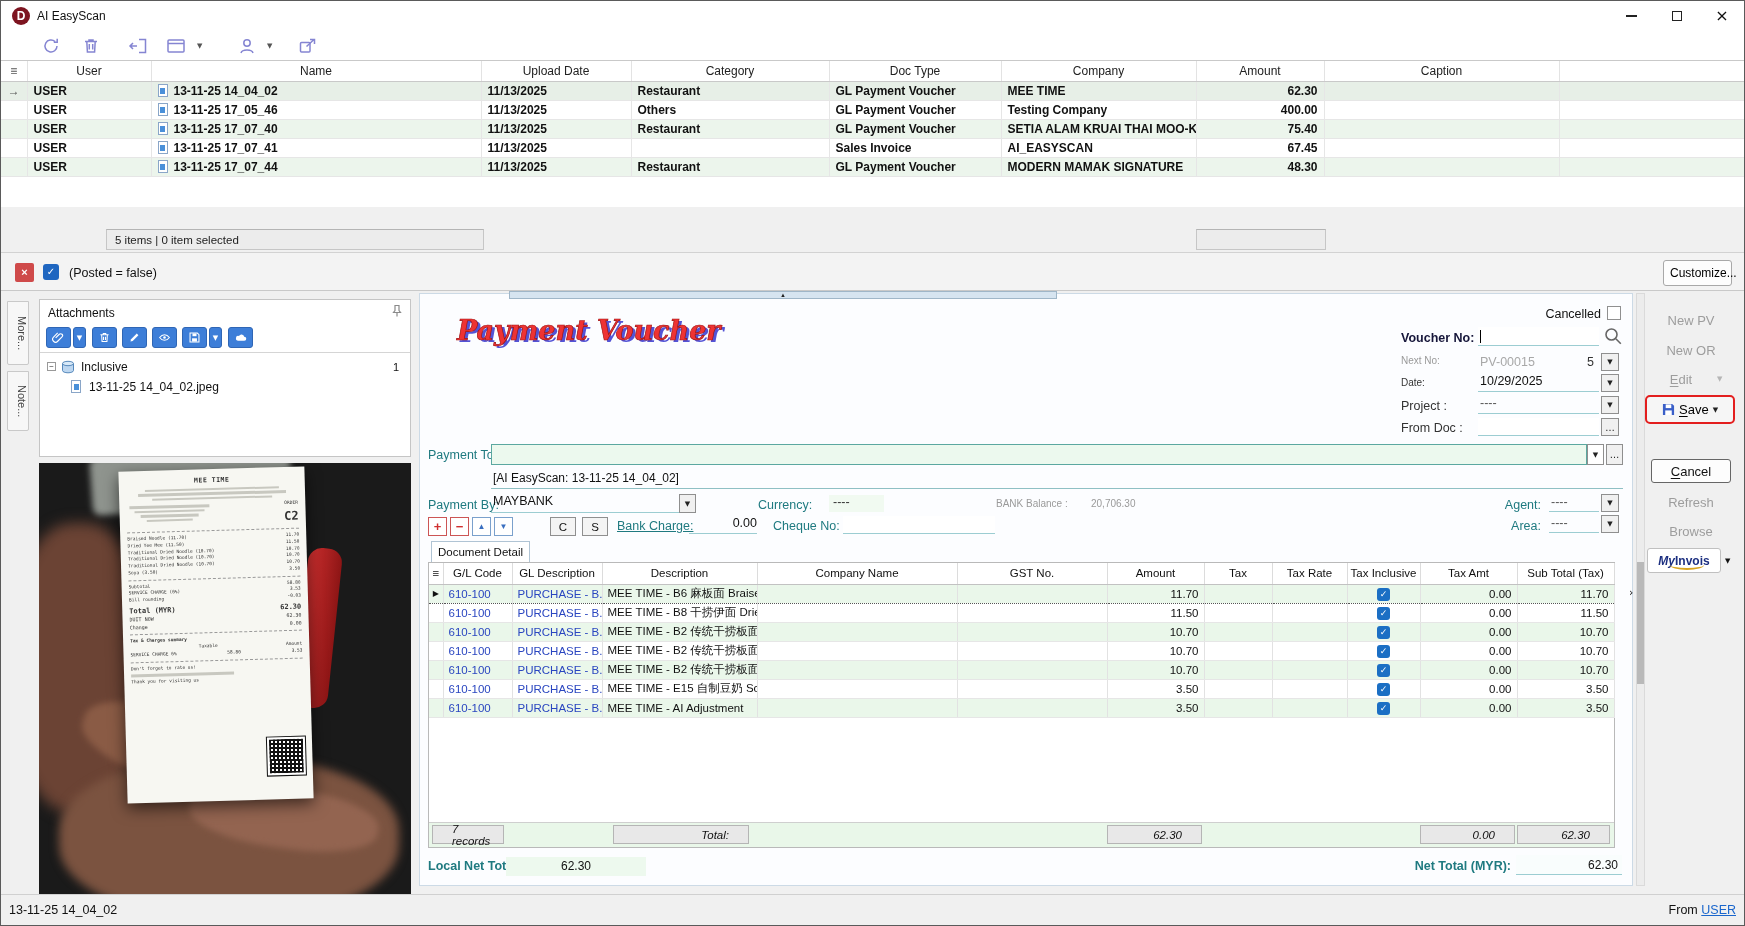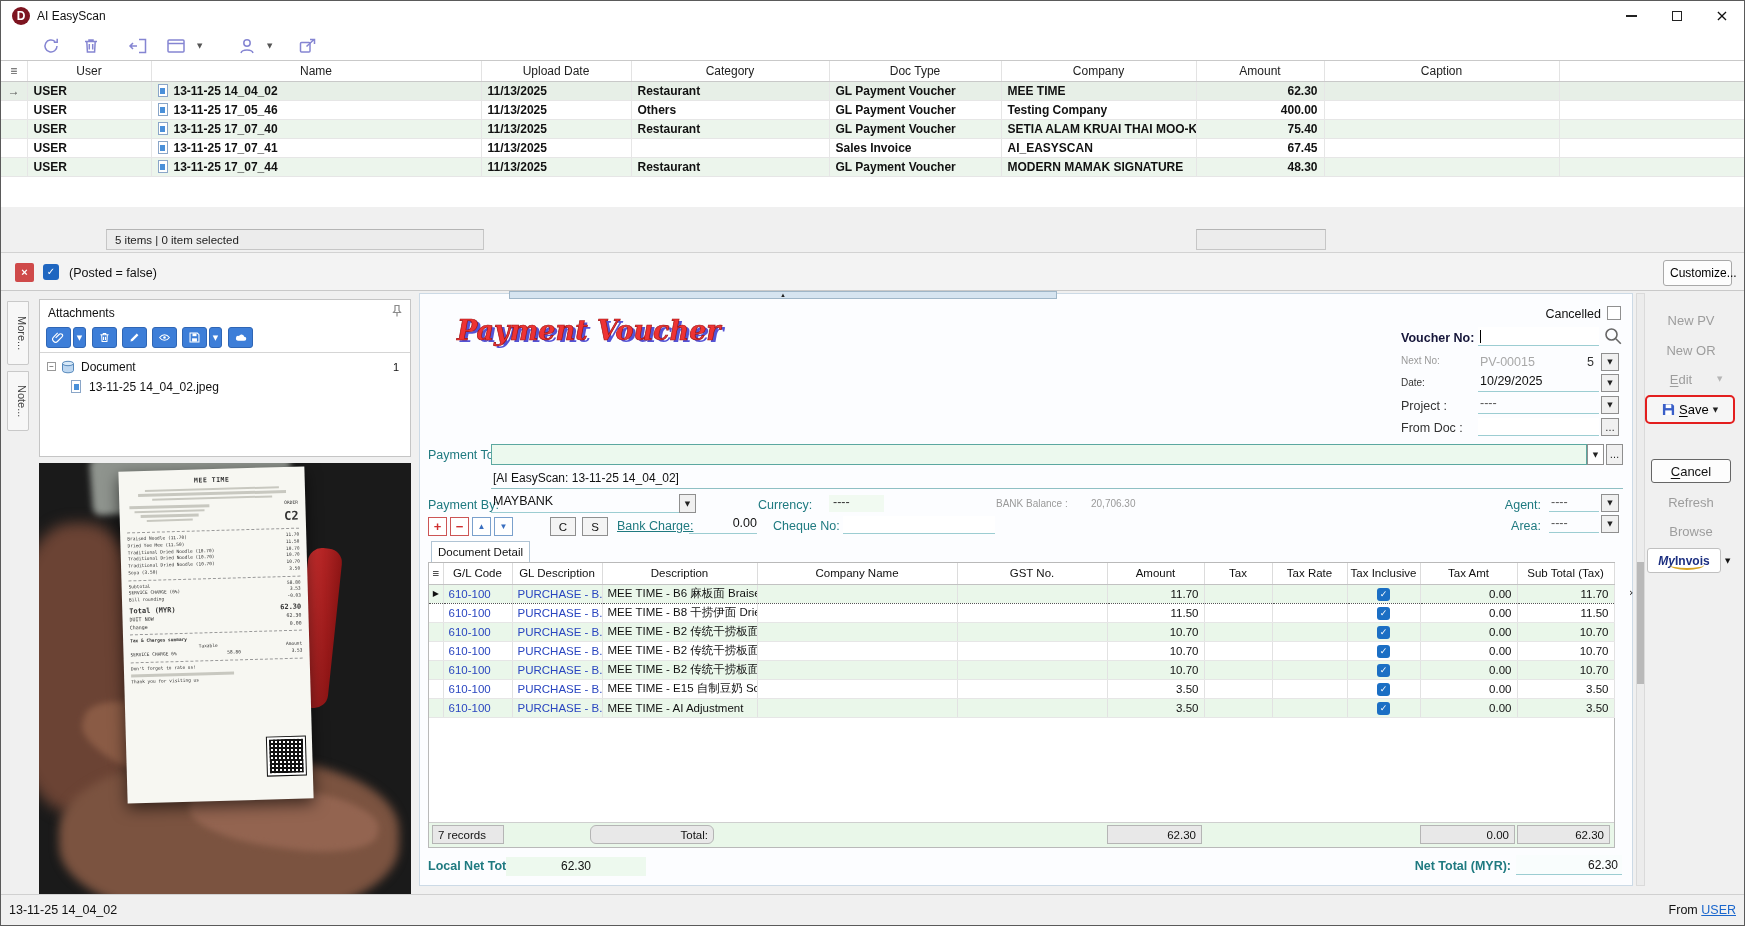--- a/index.html
+++ b/index.html
@@ -85,21 +85,21 @@
   #det-table tr.g td{background:#eaf7ea;}
   #det-table tr.w td{background:#fff;}
   #det-table tr.cur td{border-top:1px dotted #555;border-bottom:1px dotted #555;}
   #det-table td.blue{color:#2a46c0;}
   #det-table td.num{text-align:right;}
   #det-table td.ctr{text-align:center;}
   .cbx{display:inline-block;width:13px;height:13px;background:#1b6fc4;border-radius:3px;color:#fff;font-size:9px;
        line-height:13px;text-align:center;}
   #det-footer{position:absolute;left:0;bottom:0;width:1185px;height:25px;background:#e9f7e9;border-top:1px solid #cfcfcf;}
   .fbox{position:absolute;top:2px;height:19px;background:#e8e8e8;border:1px solid #b5b5b5;font-size:11.5px;
-        display:flex;align-items:center;padding:0 5px;}
+        display:flex;align-items:center;padding:0 19px;font-style:italic;}
   
   .actbtn{position:absolute;left:1650px;width:80px;height:22px;background:transparent;border:none;font-size:13px;
           color:#9d9d9d;font-family:"Liberation Sans",sans-serif;text-align:center;}
   .squarebtn{position:absolute;background:#f4f4f4;border:1px solid #8f8f8f;display:flex;align-items:center;
              justify-content:center;font-size:11.5px;}
   
   #statusbar{position:absolute;left:0;top:893px;width:1745px;height:33px;background:#f0f0f0;border-top:1px solid #d0d0d0;}
   u{text-underline-offset:2px;}
 </style>
 </head>
@@ -311,21 +311,21 @@
           <path d="M5 12a3 3 0 1 1 .5-5.9A3.5 3.5 0 0 1 12 7a2.5 2.5 0 0 1 0 5H5z" fill="#fff"></path>
         </svg>
       </div>
     <div style="position:absolute;left:0;top:52px;width:370px;height:104px;background:#fff;border-top:1px solid #d5d5d5;">
       <div class="treerow" style="top:4px;">
         <span class="expbox" style="margin-left:6px;">−</span>
         <svg width="14" height="14" viewBox="0 0 14 14">
             <path d="M1.5 3.5v7c0 1.3 2.5 2.3 5.5 2.3s5.5-1 5.5-2.3v-7" fill="#bcd6f0" stroke="#5588bb"></path>
             <ellipse cx="7" cy="3.5" rx="5.5" ry="2.2" fill="#d8e9f8" stroke="#5588bb"></ellipse>
           </svg>
-        <span style="margin-left:6px;">Document</span>
+        <span style="margin-left:6px;">Inclusive</span>
         <span style="position:absolute;right:10px;font-size:11px;">1</span>
       </div>
       <div class="treerow" style="top:24px;">
         <span class="docic" style="margin-left:30px;margin-right:8px;"></span>
         <span>13-11-25 14_04_02.jpeg</span>
       </div>
     </div>
   </div>
 
   <div id="photo">
@@ -638,21 +638,21 @@
             <td class="num"></td>
             <td class="num"></td>
             <td class="ctr"><span class="cbx">✓</span></td>
             <td class="num">0.00</td>
             <td class="num">3.50</td>
           </tr>
         </tbody>
     </table>
     <div id="det-footer">
       <div class="fbox" style="left:3px;width:72px;">7 records</div>
-      <div class="fbox" style="left:161px;width:124px;justify-content:flex-end;border-radius:6px;">Total:</div>
+      <div class="fbox" style="left:184px;width:136px;justify-content:flex-end;">Total:</div>
       <div class="fbox" style="left:678px;width:95px;justify-content:flex-end;">62.30</div>
       <div class="fbox" style="left:991px;width:95px;justify-content:flex-end;">0.00</div>
       <div class="fbox" style="left:1088px;width:93px;justify-content:flex-end;">62.30</div>
     </div>
   </div>
 
   <div class="abs tealL" style="left:427px;top:858px;font-weight:bold;">Local Net Total:</div>
   <div class="abs" style="left:505px;top:856px;width:140px;height:19px;background:#edf9ee;font-size:12px;text-align:center;line-height:19px;">62.30</div>
   <div class="abs tealL" style="left:1360px;top:858px;width:150px;text-align:right;font-weight:bold;">Net Total (MYR):</div>
   <div class="abs fld" style="left:1515px;top:854px;width:106px;height:20px;background:#f9fdfd;font-size:12px;text-align:right;line-height:20px;padding-right:4px;">62.30</div>

